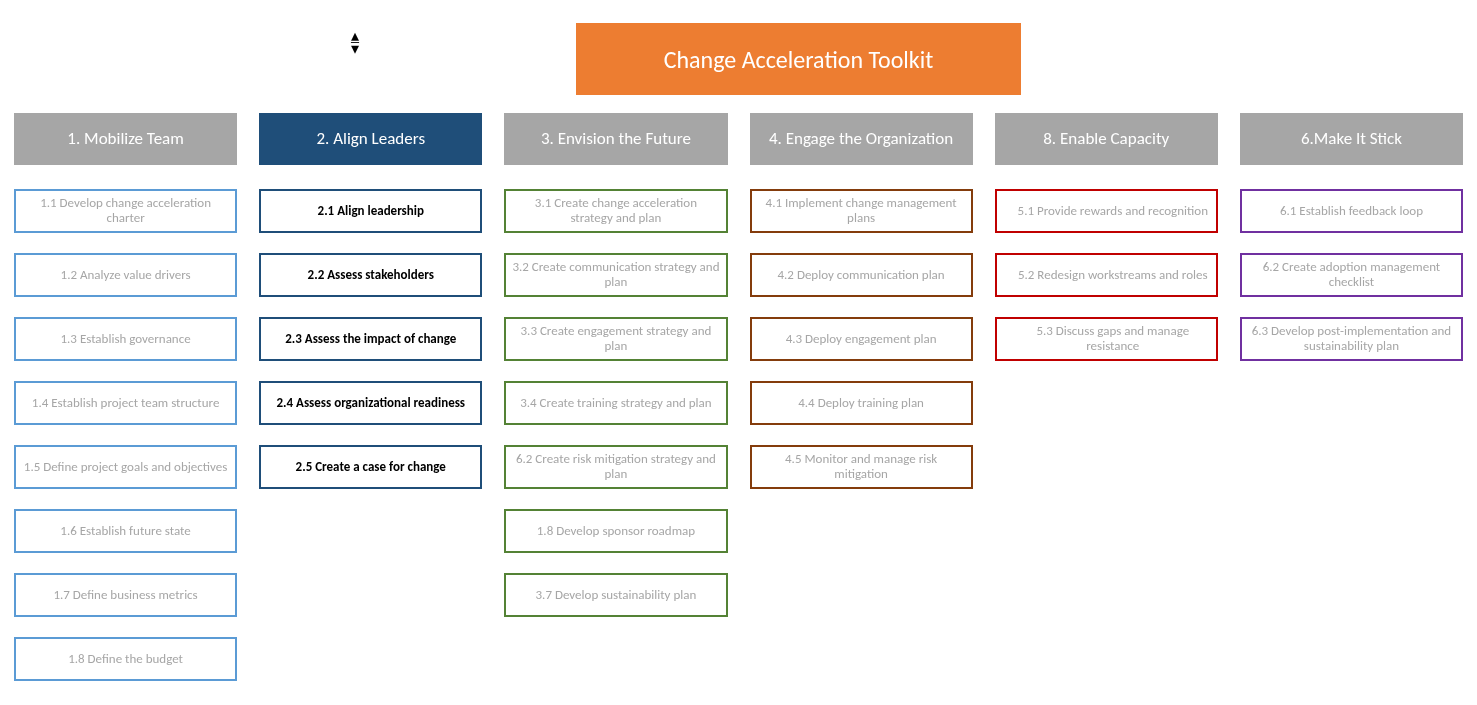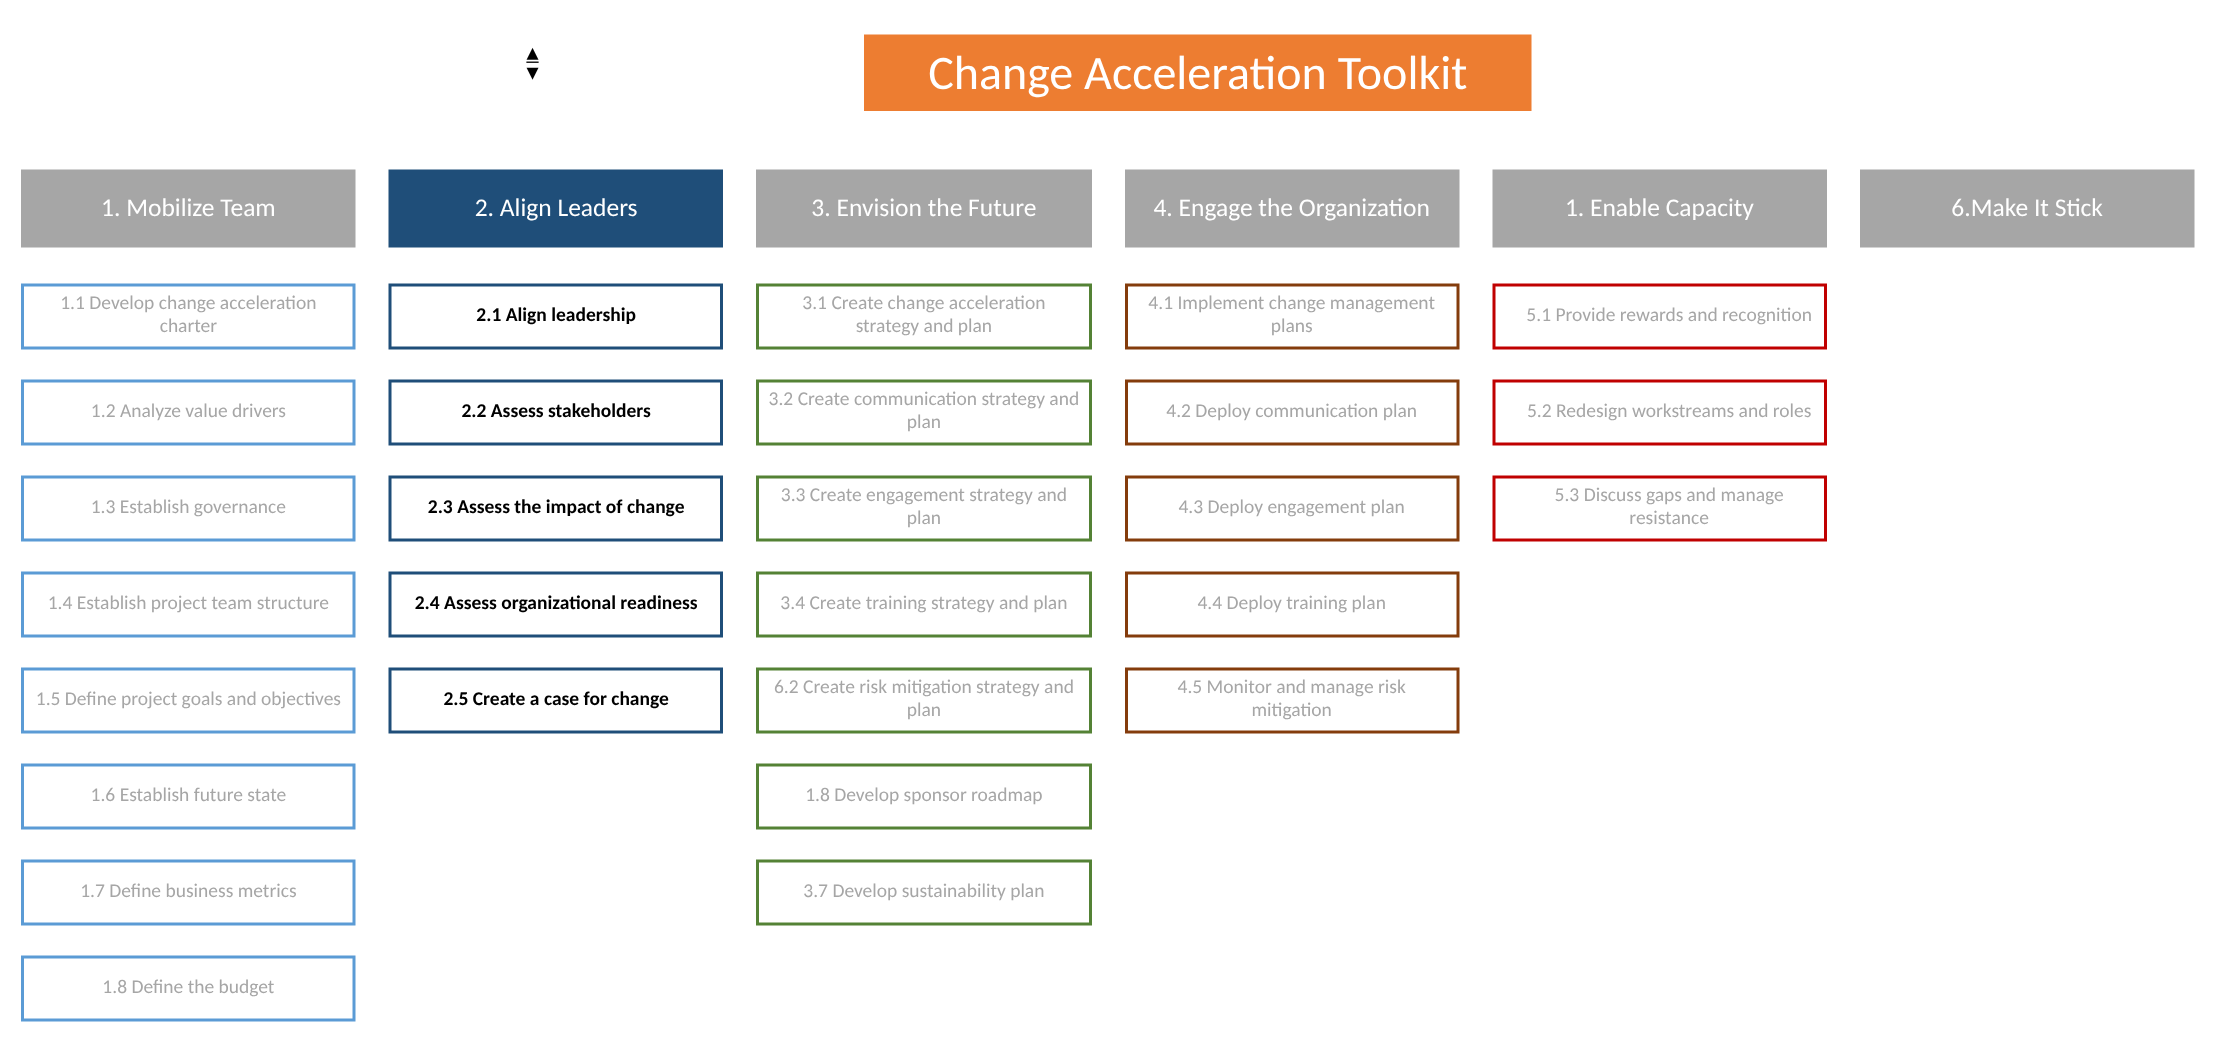--- a/index.html
+++ b/index.html
@@ -10,24 +10,24 @@
     background: #fff;
     width: 1477px;
     height: 705px;
     overflow: hidden;
   }
   .title-bar {
     position: absolute;
     left: 576px;
     top: 23px;
     width: 445px;
-    height: 51px;
+    height: 72px;
     background: #ED7D31;
     color: #fff;
-    font-size: 32px;
+    font-size: 24px;
     display: flex;
     align-items: center;
     justify-content: center;
   }
   .resize-icon {
     position: absolute;
     left: 351px;
     top: 33px;
     font-size: 16px;
     color: #000;
@@ -202,34 +202,45 @@
           <span>4.4 Deploy training plan</span>
         </div>
       <div class="item">
           <span>4.5 Monitor and manage risk mitigation</span>
         </div>
     </div>
   </div>
 
   <div class="col c5">
     <div class="col-header">
-      <span>1. Enable Capacity</span>
+      <span>8. Enable Capacity</span>
     </div>
     <div class="items">
       <div class="item">
           <span>5.1 Provide rewards and recognition</span>
         </div>
       <div class="item">
           <span>5.2 Redesign workstreams and roles</span>
         </div>
       <div class="item">
           <span>5.3 Discuss gaps and manage resistance</span>
         </div>
     </div>
   </div>
 
   <div class="col c6">
     <div class="col-header">
       <span>6.Make It Stick</span>
     </div>
+    <div class="items">
+      <div class="item">
+          <span>6.1 Establish feedback loop</span>
+        </div>
+      <div class="item">
+          <span>6.2 Create adoption management checklist</span>
+        </div>
+      <div class="item">
+          <span>6.3 Develop post-implementation and sustainability plan</span>
+        </div>
+    </div>
   </div>
 
 </div>
 
 </body></html>

